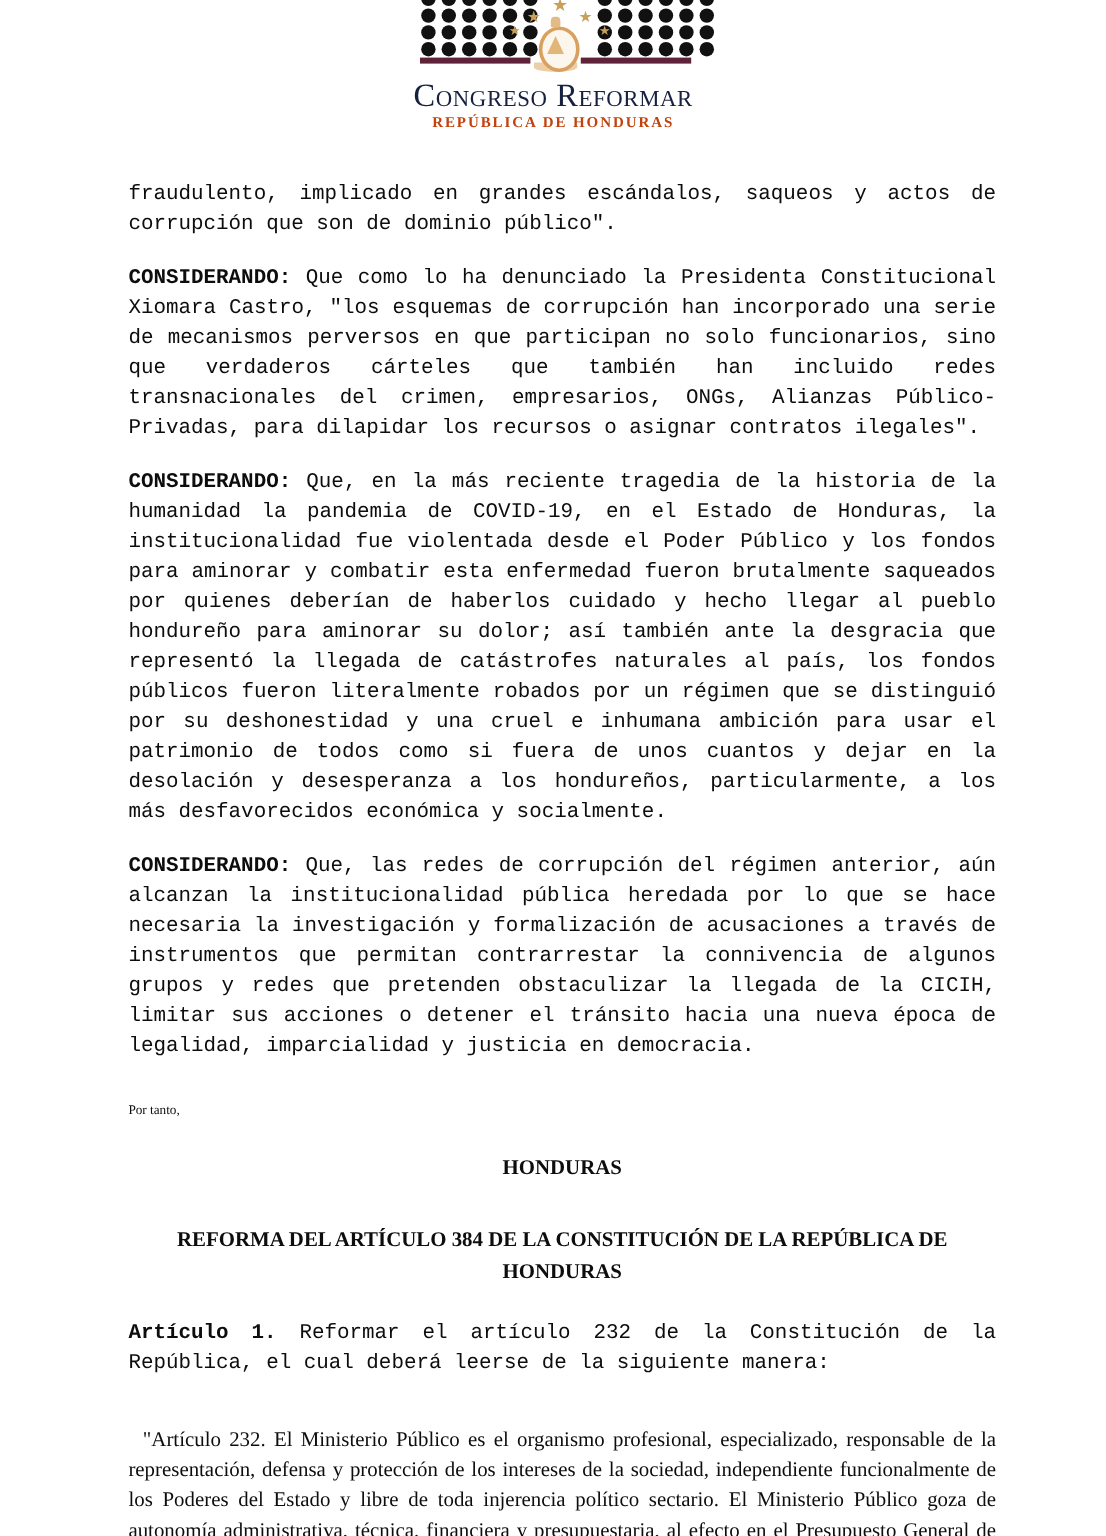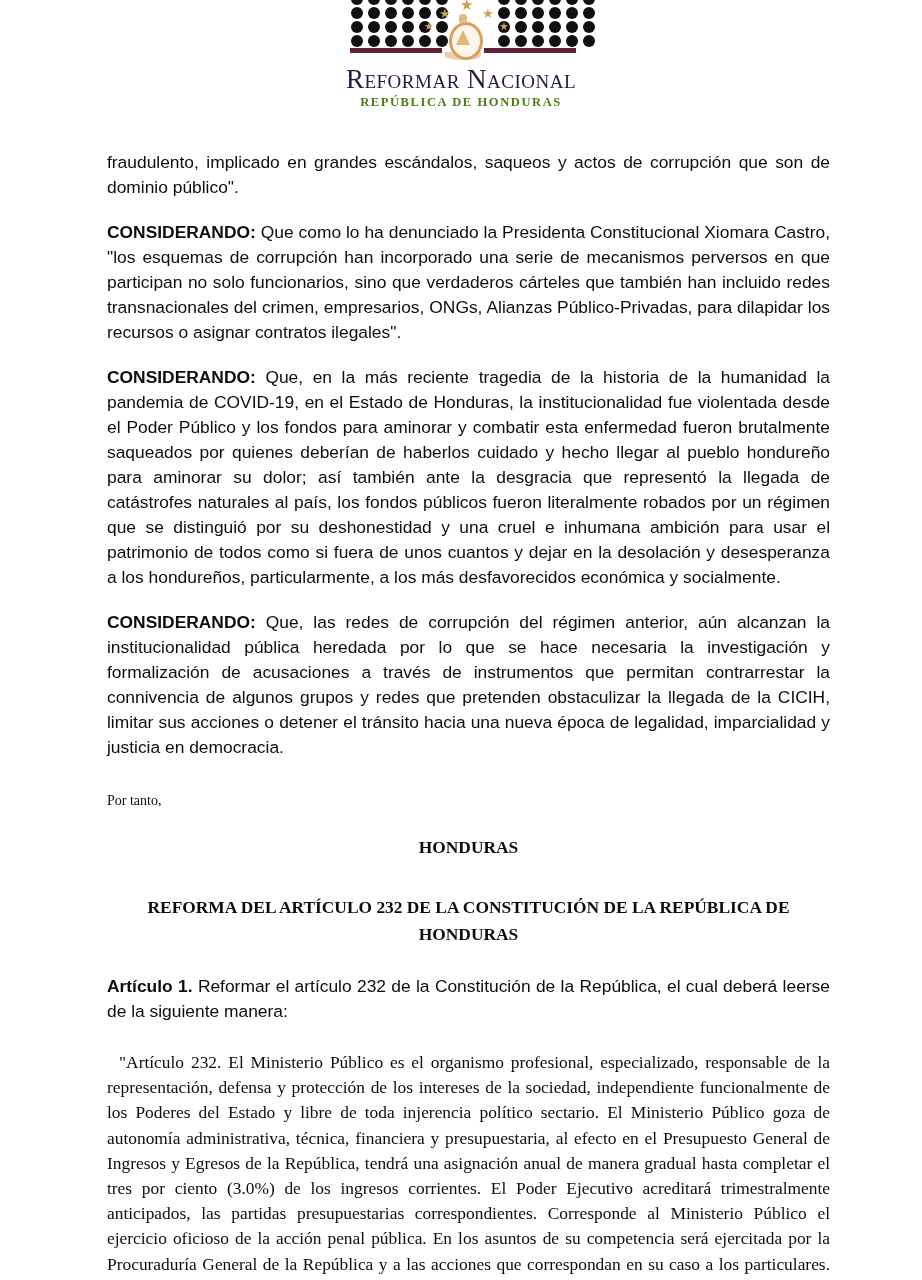--- a/index.html
+++ b/index.html
@@ -140,21 +140,21 @@
     font-family: "Liberation Serif", "DejaVu Serif", serif;
     font-size: 27px;
     letter-spacing: 0.5px;
     font-variant: small-caps;
     font-weight: 400;
     margin-top: 4px;
     line-height: 30px;
   }
   .lh-sub {
     text-align: center;
-    color: #4d7c0f;
+    color: #c2410c;
     font-family: "Liberation Serif", "DejaVu Serif", serif;
     font-size: 12.5px;
     font-weight: 700;
     letter-spacing: 1.6px;
     margin-top: 1px;
   }
 
   
   .content {
     position: absolute;
@@ -163,39 +163,39 @@
     width: 723px;
   }
 
   p.para {
     margin: 0 0 20px 0;
     font-size: 17.4px;
     line-height: 25px;
     text-align: justify;
     text-justify: inter-word;
     color: #0d0d0d;
-    font-family: Liberation Sans, sans-serif;
-  }
-  p.para.tight { margin-bottom: 18px; }
+    font-family: Liberation Mono, monospace;
+  }
+  p.para.tight { margin-bottom: 30px; }
 
   .lead {
     font-weight: 700;
   }
 
   .centered {
     text-align: center;
     margin: 0;
     font-size: 17.4px;
     line-height: 25px;
     font-weight: 700;
   }
 
   .plain-left {
     margin: 0 0 8px 0;
-    font-size: 14px;
+    font-size: 11px;
     line-height: 25px;
     text-align: left;
   }
 
   .heading-block {
     text-align: center;
     font-weight: 700;
     font-size: 17.4px;
     line-height: 27px;
     margin: 0;
@@ -290,21 +290,21 @@
         <span class="base"></span>
         <span class="oval"></span>
         <span class="pyramid"></span>
         <span class="cap"></span>
       </div>
 
       <span class="rule left"></span>
       <span class="rule right"></span>
     </div>
 
-    <div class="lh-title">Reformar Nacional</div>
+    <div class="lh-title">Congreso Reformar</div>
     <div class="lh-sub">REPÚBLICA DE HONDURAS</div>
   </div>
 
   <div class="content">
 
     <p class="para">fraudulento, implicado en grandes escándalos, saqueos y actos de corrupción que son de dominio público".</p>
 
     <p class="para"><span class="lead">CONSIDERANDO:</span><span> Que como lo ha denunciado la Presidenta Constitucional Xiomara Castro, "los esquemas de corrupción han incorporado una serie de mecanismos perversos en que participan no solo funcionarios, sino que verdaderos cárteles que también han incluido redes transnacionales del crimen, empresarios, ONGs, Alianzas Público-Privadas, para dilapidar los recursos o asignar contratos ilegales".</span></p>
 
     <p class="para"><span class="lead">CONSIDERANDO:</span><span> Que, en la más reciente tragedia de la historia de la humanidad la pandemia de COVID-19, en el Estado de Honduras, la institucionalidad fue violentada desde el Poder Público y los fondos para aminorar y combatir esta enfermedad fueron brutalmente saqueados por quienes deberían de haberlos cuidado y hecho llegar al pueblo hondureño para aminorar su dolor; así también ante la desgracia que representó la llegada de catástrofes naturales al país, los fondos públicos fueron literalmente robados por un régimen que se distinguió por su deshonestidad y una cruel e inhumana ambición para usar el patrimonio de todos como si fuera de unos cuantos y dejar en la desolación y desesperanza a los hondureños, particularmente, a los más desfavorecidos económica y socialmente.</span></p>
@@ -317,21 +317,21 @@
 
     <div class="spacer-14"></div>
 
     <p class="centered">HONDURAS</p>
 
     <div class="spacer-8"></div>
 
 
     <div class="spacer-26"></div>
 
-    <p class="heading-block">REFORMA DEL ARTÍCULO 232 DE LA CONSTITUCIÓN DE LA REPÚBLICA DE HONDURAS</p>
+    <p class="heading-block">REFORMA DEL ARTÍCULO 384 DE LA CONSTITUCIÓN DE LA REPÚBLICA DE HONDURAS</p>
 
     <div class="spacer-26"></div>
 
     <p class="para tight"><span class="lead">Artículo 1.</span><span> Reformar el artículo 232 de la Constitución de la República, el cual deberá leerse de la siguiente manera:</span></p>
 
     <div class="spacer-8"></div>
 
     <p class="quoted-final">"Artículo 232. El Ministerio Público es el organismo profesional, especializado, responsable de la representación, defensa y protección de los intereses de la sociedad, independiente funcionalmente de los Poderes del Estado y libre de toda injerencia político sectario. El Ministerio Público goza de autonomía administrativa, técnica, financiera y presupuestaria, al efecto en el Presupuesto General de Ingresos y Egresos de la República, tendrá una asignación anual de manera gradual hasta completar el tres por ciento (3.0%) de los ingresos corrientes. El Poder Ejecutivo acreditará trimestralmente anticipados, las partidas presupuestarias correspondientes. Corresponde al Ministerio Público el ejercicio oficioso de la acción penal pública. En los asuntos de su competencia será ejercitada por la Procuraduría General de la República y a las acciones que correspondan en su caso a los particulares. Así mismo,</p>
   </div>
 

